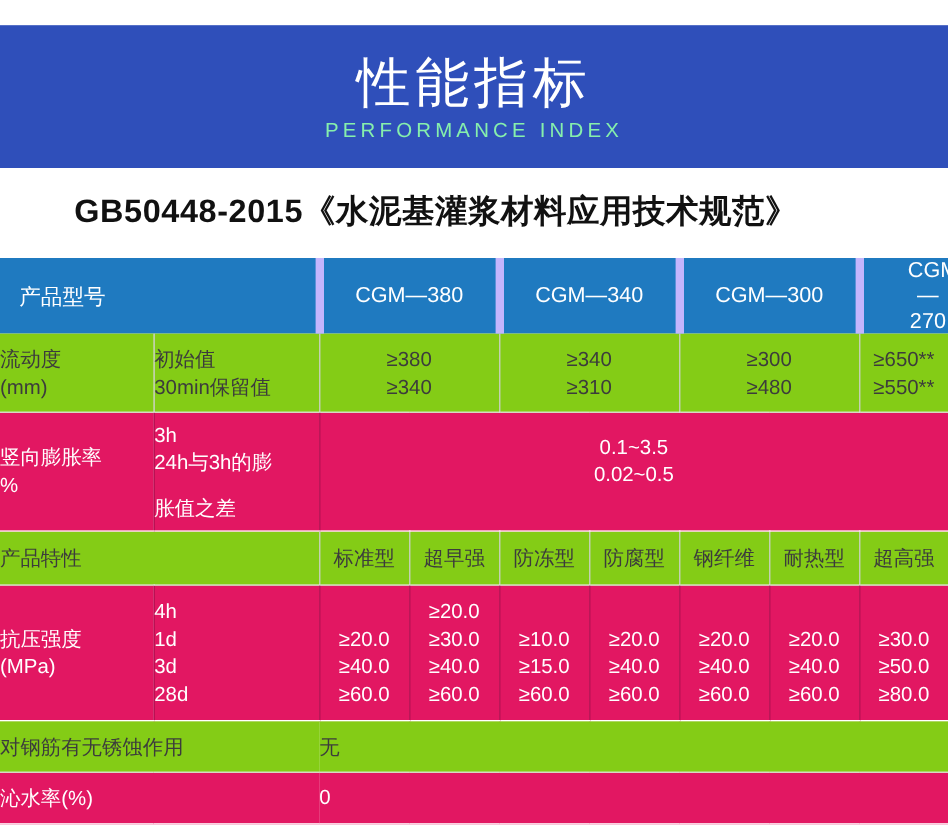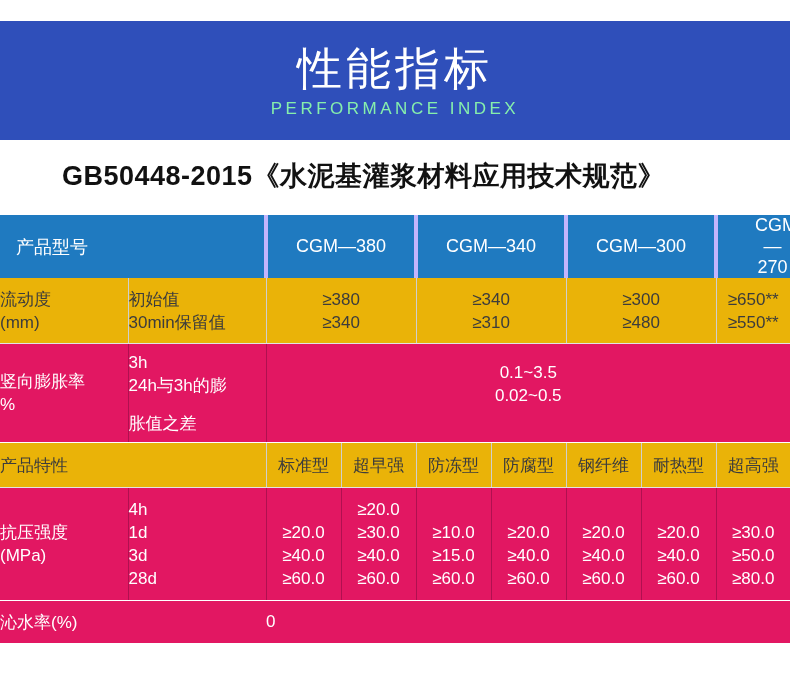--- a/index.html
+++ b/index.html
@@ -81,30 +81,30 @@
     vertical-align: middle;
     font-size: 17px;
     font-weight: 400;
   }
 
   
   .hdr td {
     background: #1f7ac0;
     color: #ffffff;
     height: 58px;
-    border-right: 4px solid #c4b5fd;
+    border-right: 7px solid #c4b5fd;
     font-size: 18px;
   }
   .hdr td:last-child { border-right: none; padding-left: 37px; }
   .hdr .lbl { padding-left: 16px; text-align: left; }
   .hdr .mdl { text-align: center; }
 
   
   .rw-white td {
-    background: #eab308;
+    background: #84cc16;
     color: #3c3c3c;
     border-right: 1px solid #cfcfcf;
     border-bottom: 1px solid #e3e3e3;
   }
   .rw-white td:last-child { border-right: none; }
 
   
   .rw-pink td {
     background: #e21762;
     color: #ffffff;
@@ -295,20 +295,24 @@
       </td>
       <td class="c">
         <div class="stack" style="margin-top:23px">
           <div>≥30.0</div>
           <div>≥50.0</div>
           <div>≥80.0</div>
         </div>
       </td>
     </tr>
 
+    <tr class="rw-white simple">
+      <td class="cell-pad-l" colspan="2" style="border-right:none">对钢筋有无锈蚀作用</td>
+      <td class="cell-pad-l2" colspan="7">无</td>
+    </tr>
 
     <tr class="rw-pink simple">
       <td class="cell-pad-l" colspan="2" style="border-right:none">沁水率(%)</td>
       <td class="cell-pad-l2" colspan="7">0</td>
     </tr>
 
   </tbody>
     </table>
 </div>
 

